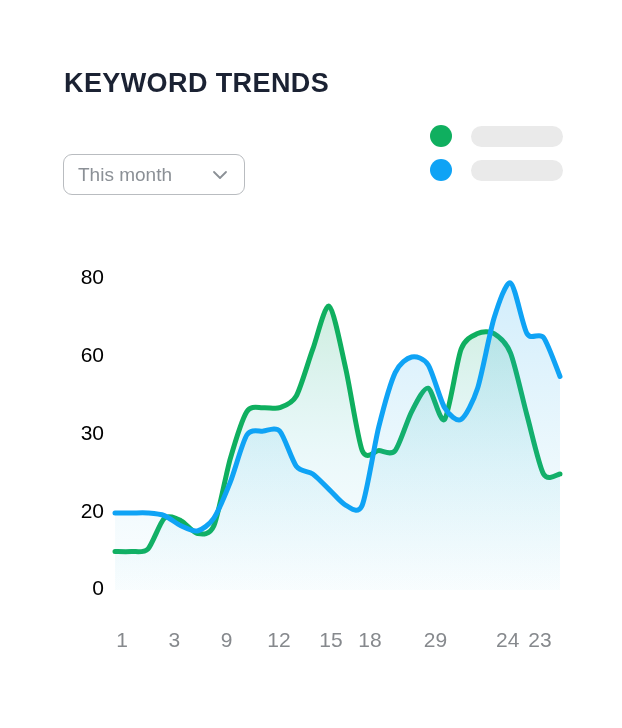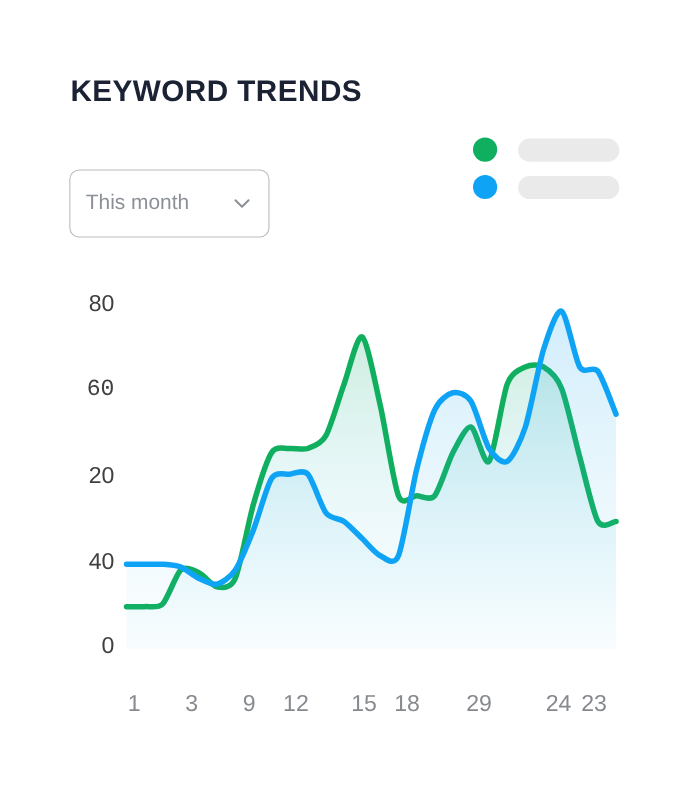--- a/index.html
+++ b/index.html
@@ -34,21 +34,21 @@
     color: #1b2233;
     white-space: nowrap;
   }
 
   
   .range-select {
     position: absolute;
     left: 63px;
     top: 154px;
     width: 182px;
-    height: 62px;
+    height: 41px;
     border: 1px solid #b9bcc0;
     border-radius: 9px;
     background: #ffffff;
     box-sizing: border-box;
     display: flex;
     align-items: center;
     padding: 12px 14px;
     cursor: pointer;
   }
   .range-select-label {
@@ -103,21 +103,21 @@
     left: 0;
     top: 0;
     display: block;
   }
 
   .y-tick {
     position: absolute;
     right: 0;
     text-align: right;
     font-size: 21px;
-    color: #404040;
+    color: #000000;
     white-space: nowrap;
   }
   .y-axis {
     position: absolute;
     left: 56px;
     top: 0;
     width: 48px;
     height: 728px;
   }
 
@@ -179,30 +179,30 @@
       <g id="plot-layer">
           <path d="M 115.00 551.50 C 117.20 551.50, 127.09 551.84, 131.48 551.50 C 135.88 551.16, 143.57 553.38, 147.96 548.93 C 152.36 544.48, 160.05 521.90, 164.44 518.13 C 168.84 514.37, 176.53 518.65, 180.93 520.70 C 185.32 522.75, 193.01 532.85, 197.41 533.53 C 201.80 534.22, 209.49 535.85, 213.89 525.83 C 218.28 515.82, 225.98 473.63, 230.37 458.40 C 234.77 443.17, 242.46 418.36, 246.85 411.60 C 251.25 404.84, 258.94 408.22, 263.33 407.70 C 267.73 407.18, 275.42 409.26, 279.81 407.70 C 284.21 406.14, 291.90 403.80, 296.30 396.00 C 300.69 388.20, 308.38 361.16, 312.78 349.20 C 317.17 337.24, 324.86 303.70, 329.26 306.30 C 333.65 308.90, 341.35 349.46, 345.74 368.70 C 350.14 387.94, 357.83 439.68, 362.22 450.60 C 366.62 461.52, 374.31 450.60, 378.70 450.60 C 383.10 450.60, 390.79 455.80, 395.19 450.60 C 399.58 445.40, 407.27 419.92, 411.67 411.60 C 416.06 403.28, 423.75 387.16, 428.15 388.20 C 432.54 389.24, 440.23 424.60, 444.63 419.40 C 449.02 414.20, 456.72 360.64, 461.11 349.20 C 465.51 337.76, 473.20 335.68, 477.59 333.60 C 481.99 331.52, 489.68 331.00, 494.07 333.60 C 498.47 336.20, 506.16 342.18, 510.56 353.10 C 514.95 364.02, 522.64 399.38, 527.04 415.50 C 531.43 431.62, 539.12 466.20, 543.52 474.00 C 547.91 481.80, 557.80 474.00, 560.00 474.00 L 560.00 590 L 115.00 590 Z" fill="url(#grad-green)"></path>
           <path d="M 115.00 551.50 C 117.20 551.50, 127.09 551.84, 131.48 551.50 C 135.88 551.16, 143.57 553.38, 147.96 548.93 C 152.36 544.48, 160.05 521.90, 164.44 518.13 C 168.84 514.37, 176.53 518.65, 180.93 520.70 C 185.32 522.75, 193.01 532.85, 197.41 533.53 C 201.80 534.22, 209.49 535.85, 213.89 525.83 C 218.28 515.82, 225.98 473.63, 230.37 458.40 C 234.77 443.17, 242.46 418.36, 246.85 411.60 C 251.25 404.84, 258.94 408.22, 263.33 407.70 C 267.73 407.18, 275.42 409.26, 279.81 407.70 C 284.21 406.14, 291.90 403.80, 296.30 396.00 C 300.69 388.20, 308.38 361.16, 312.78 349.20 C 317.17 337.24, 324.86 303.70, 329.26 306.30 C 333.65 308.90, 341.35 349.46, 345.74 368.70 C 350.14 387.94, 357.83 439.68, 362.22 450.60 C 366.62 461.52, 374.31 450.60, 378.70 450.60 C 383.10 450.60, 390.79 455.80, 395.19 450.60 C 399.58 445.40, 407.27 419.92, 411.67 411.60 C 416.06 403.28, 423.75 387.16, 428.15 388.20 C 432.54 389.24, 440.23 424.60, 444.63 419.40 C 449.02 414.20, 456.72 360.64, 461.11 349.20 C 465.51 337.76, 473.20 335.68, 477.59 333.60 C 481.99 331.52, 489.68 331.00, 494.07 333.60 C 498.47 336.20, 506.16 342.18, 510.56 353.10 C 514.95 364.02, 522.64 399.38, 527.04 415.50 C 531.43 431.62, 539.12 466.20, 543.52 474.00 C 547.91 481.80, 557.80 474.00, 560.00 474.00" fill="none" stroke="#0faf5f" stroke-width="5" stroke-linecap="round" stroke-linejoin="round"></path>
           <path d="M 115.00 513.00 C 117.20 513.00, 127.09 513.00, 131.48 513.00 C 135.88 513.00, 143.57 512.66, 147.96 513.00 C 152.36 513.34, 160.05 513.86, 164.44 515.57 C 168.84 517.28, 176.53 523.78, 180.93 525.83 C 185.32 527.89, 193.01 531.99, 197.41 530.97 C 201.80 529.94, 209.49 524.69, 213.89 518.13 C 218.28 511.58, 225.98 492.88, 230.37 481.80 C 234.77 470.72, 242.46 441.76, 246.85 435.00 C 251.25 428.24, 258.94 431.62, 263.33 431.10 C 267.73 430.58, 275.42 426.42, 279.81 431.10 C 284.21 435.78, 291.90 460.48, 296.30 466.20 C 300.69 471.92, 308.38 470.88, 312.78 474.00 C 317.17 477.12, 324.86 485.44, 329.26 489.60 C 333.65 493.76, 341.35 503.12, 345.74 505.20 C 350.14 507.28, 357.83 515.60, 362.22 505.20 C 366.62 494.80, 374.31 444.88, 378.70 427.20 C 383.10 409.52, 390.79 381.96, 395.19 372.60 C 399.58 363.24, 407.27 358.04, 411.67 357.00 C 416.06 355.96, 423.75 358.04, 428.15 364.80 C 432.54 371.56, 440.23 400.42, 444.63 407.70 C 449.02 414.98, 456.72 422.00, 461.11 419.40 C 465.51 416.80, 473.20 401.72, 477.59 388.20 C 481.99 374.68, 489.68 332.04, 494.07 318.00 C 498.47 303.96, 506.16 280.82, 510.56 282.90 C 514.95 284.98, 522.64 326.32, 527.04 333.60 C 531.43 340.88, 539.12 331.78, 543.52 337.50 C 547.91 343.22, 557.80 371.30, 560.00 376.50 L 560.00 590 L 115.00 590 Z" fill="url(#grad-blue)"></path>
           <path d="M 115.00 513.00 C 117.20 513.00, 127.09 513.00, 131.48 513.00 C 135.88 513.00, 143.57 512.66, 147.96 513.00 C 152.36 513.34, 160.05 513.86, 164.44 515.57 C 168.84 517.28, 176.53 523.78, 180.93 525.83 C 185.32 527.89, 193.01 531.99, 197.41 530.97 C 201.80 529.94, 209.49 524.69, 213.89 518.13 C 218.28 511.58, 225.98 492.88, 230.37 481.80 C 234.77 470.72, 242.46 441.76, 246.85 435.00 C 251.25 428.24, 258.94 431.62, 263.33 431.10 C 267.73 430.58, 275.42 426.42, 279.81 431.10 C 284.21 435.78, 291.90 460.48, 296.30 466.20 C 300.69 471.92, 308.38 470.88, 312.78 474.00 C 317.17 477.12, 324.86 485.44, 329.26 489.60 C 333.65 493.76, 341.35 503.12, 345.74 505.20 C 350.14 507.28, 357.83 515.60, 362.22 505.20 C 366.62 494.80, 374.31 444.88, 378.70 427.20 C 383.10 409.52, 390.79 381.96, 395.19 372.60 C 399.58 363.24, 407.27 358.04, 411.67 357.00 C 416.06 355.96, 423.75 358.04, 428.15 364.80 C 432.54 371.56, 440.23 400.42, 444.63 407.70 C 449.02 414.98, 456.72 422.00, 461.11 419.40 C 465.51 416.80, 473.20 401.72, 477.59 388.20 C 481.99 374.68, 489.68 332.04, 494.07 318.00 C 498.47 303.96, 506.16 280.82, 510.56 282.90 C 514.95 284.98, 522.64 326.32, 527.04 333.60 C 531.43 340.88, 539.12 331.78, 543.52 337.50 C 547.91 343.22, 557.80 371.30, 560.00 376.50" fill="none" stroke="#0fa3f5" stroke-width="5" stroke-linecap="round" stroke-linejoin="round"></path>
         </g>
     </svg>
 
     <div class="y-axis" id="y-axis">
         <div class="y-tick" style="top: 576px;">0</div>
-        <div class="y-tick" style="top: 499px;">40</div>
-        <div class="y-tick" style="top: 421px;">20</div>
-        <div class="y-tick" style="top: 343px; font-family: Liberation Mono, monospace;">60</div>
+        <div class="y-tick" style="top: 499px;">20</div>
+        <div class="y-tick" style="top: 421px;">30</div>
+        <div class="y-tick" style="top: 343px;">60</div>
         <div class="y-tick" style="top: 265px;">80</div>
       </div>
     <div class="x-axis" id="x-axis">
         <div class="x-tick" style="left: 122px;">1</div>
         <div class="x-tick" style="left: 174.25px;">3</div>
         <div class="x-tick" style="left: 226.5px;">9</div>
-        <div class="x-tick" style="left: 269px;">12</div>
+        <div class="x-tick" style="left: 279px;">12</div>
         <div class="x-tick" style="left: 331px;">15</div>
         <div class="x-tick" style="left: 370px;">18</div>
         <div class="x-tick" style="left: 435.5px;">29</div>
         <div class="x-tick" style="left: 487.75px; margin-left: 20px;">24</div>
         <div class="x-tick" style="left: 540px;">23</div>
       </div>
   </div>
 
 </div>
 

